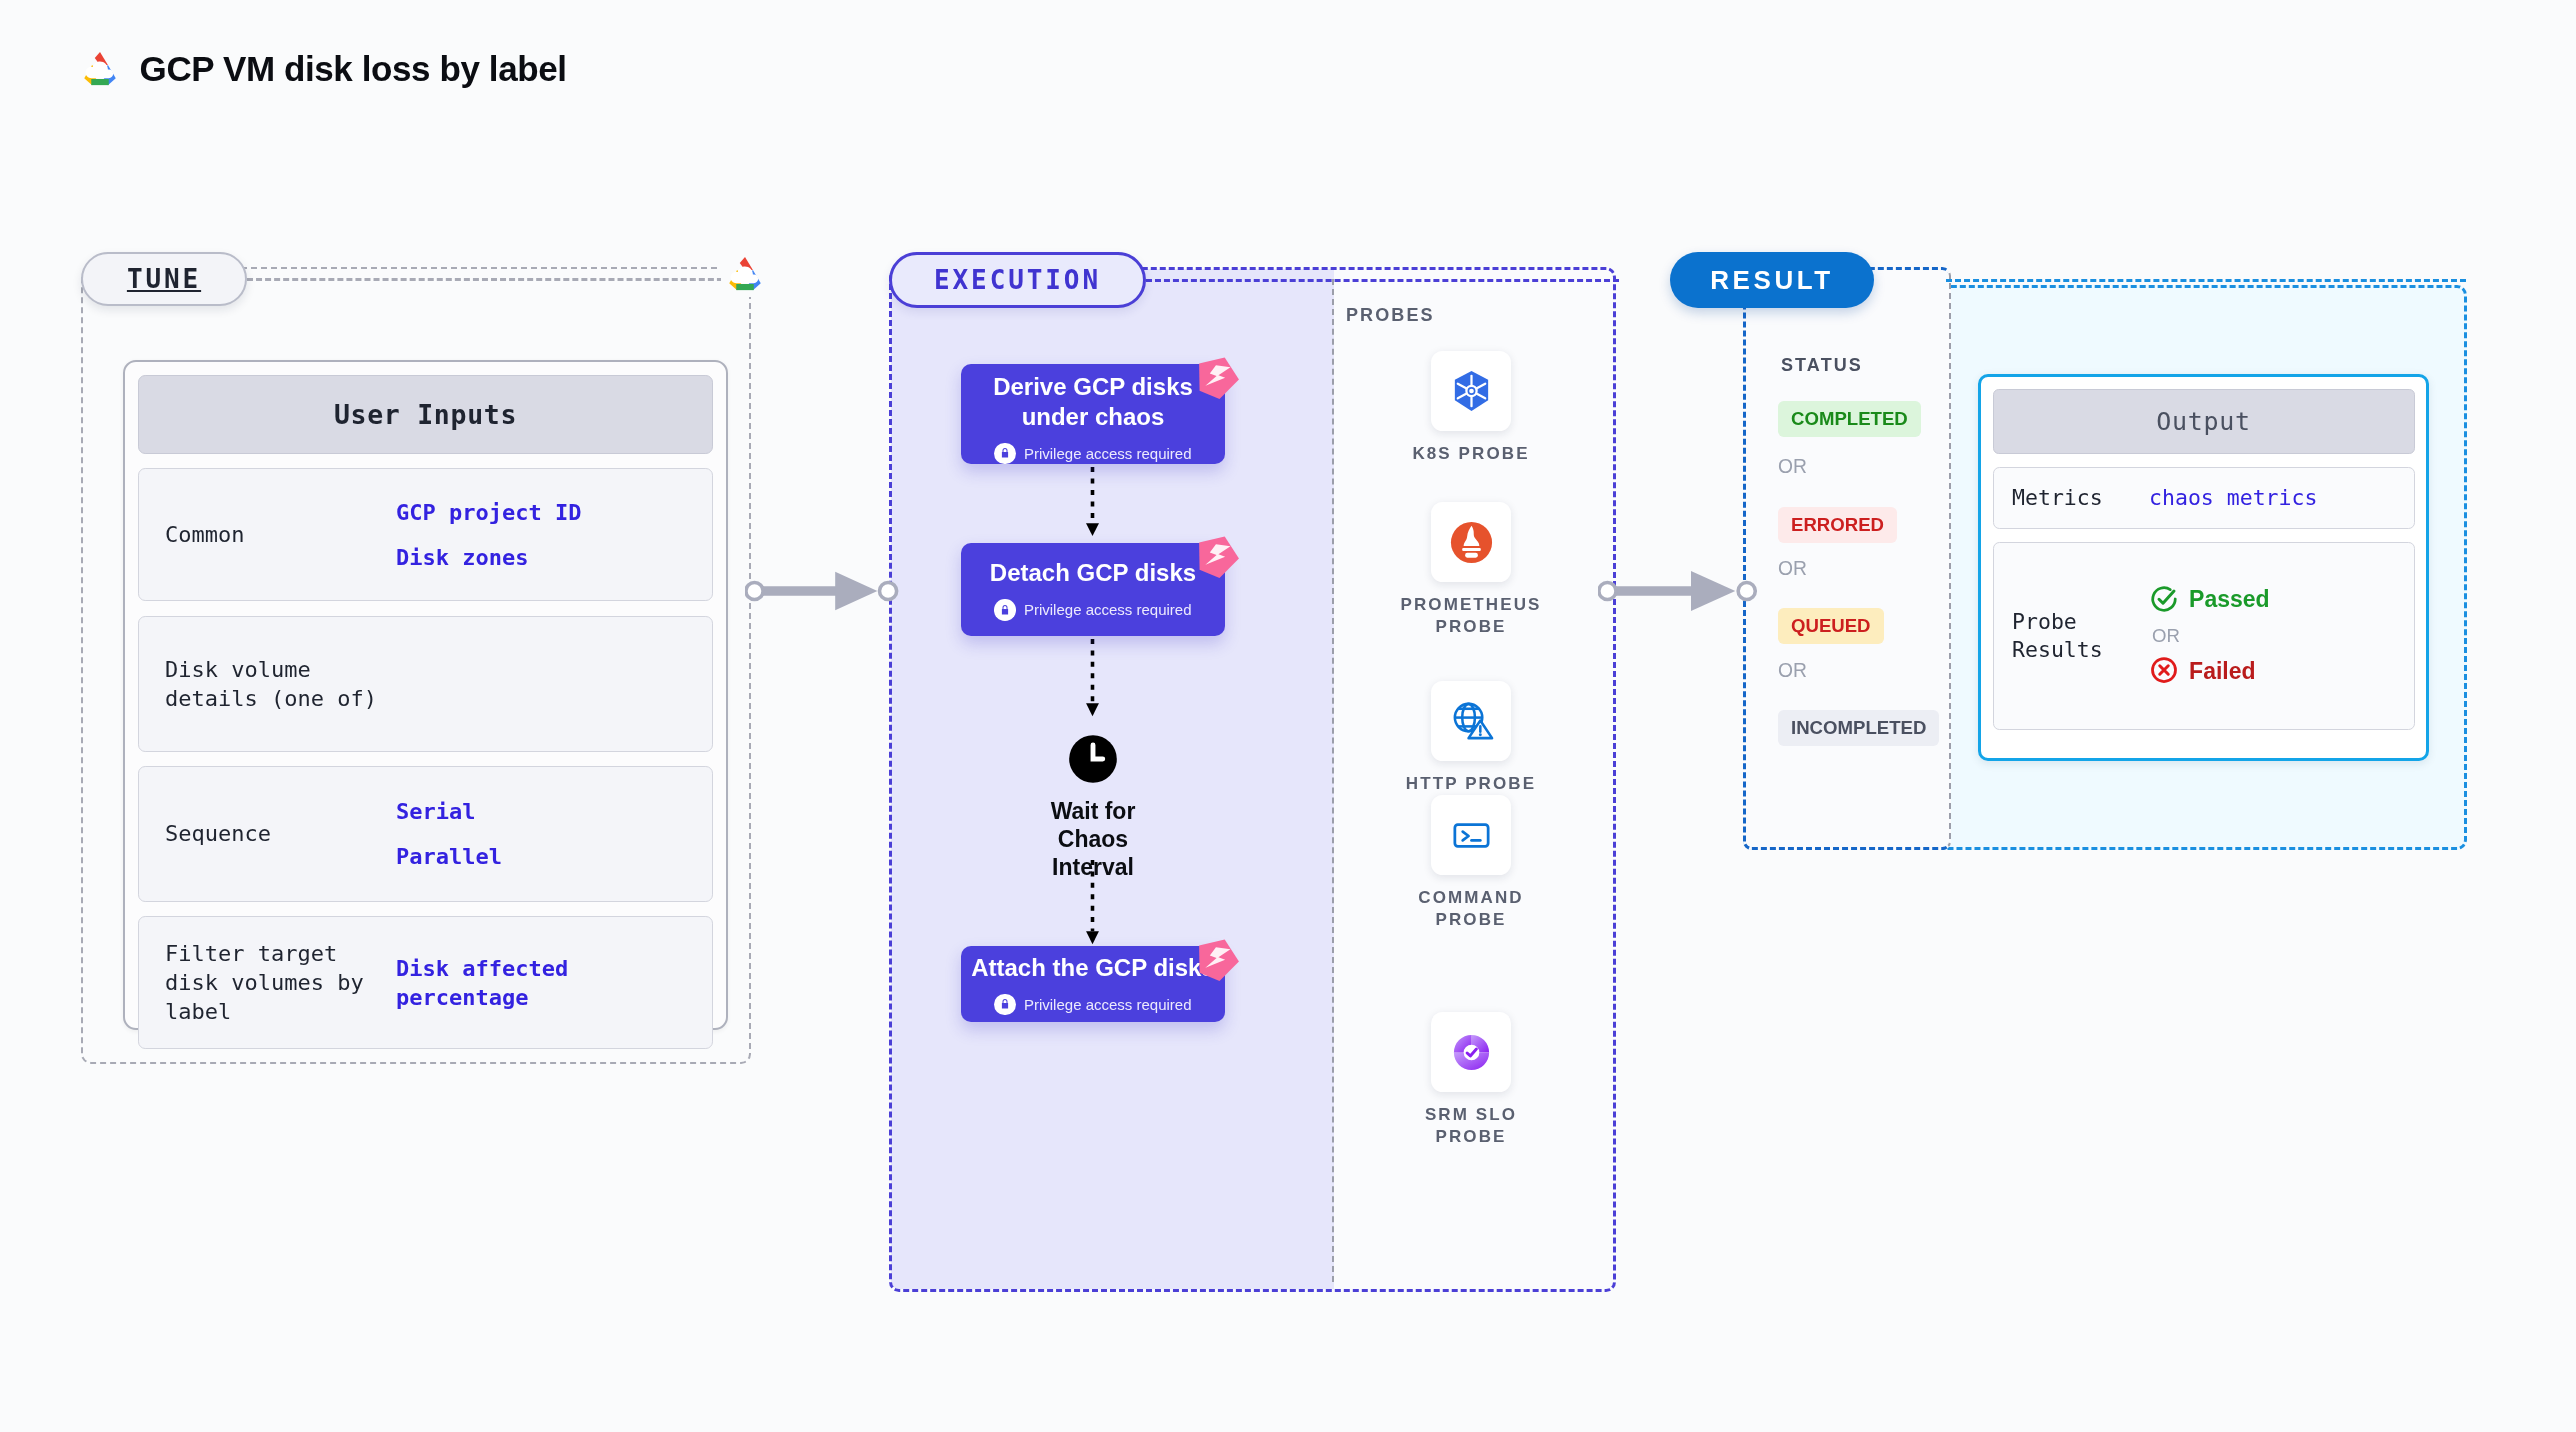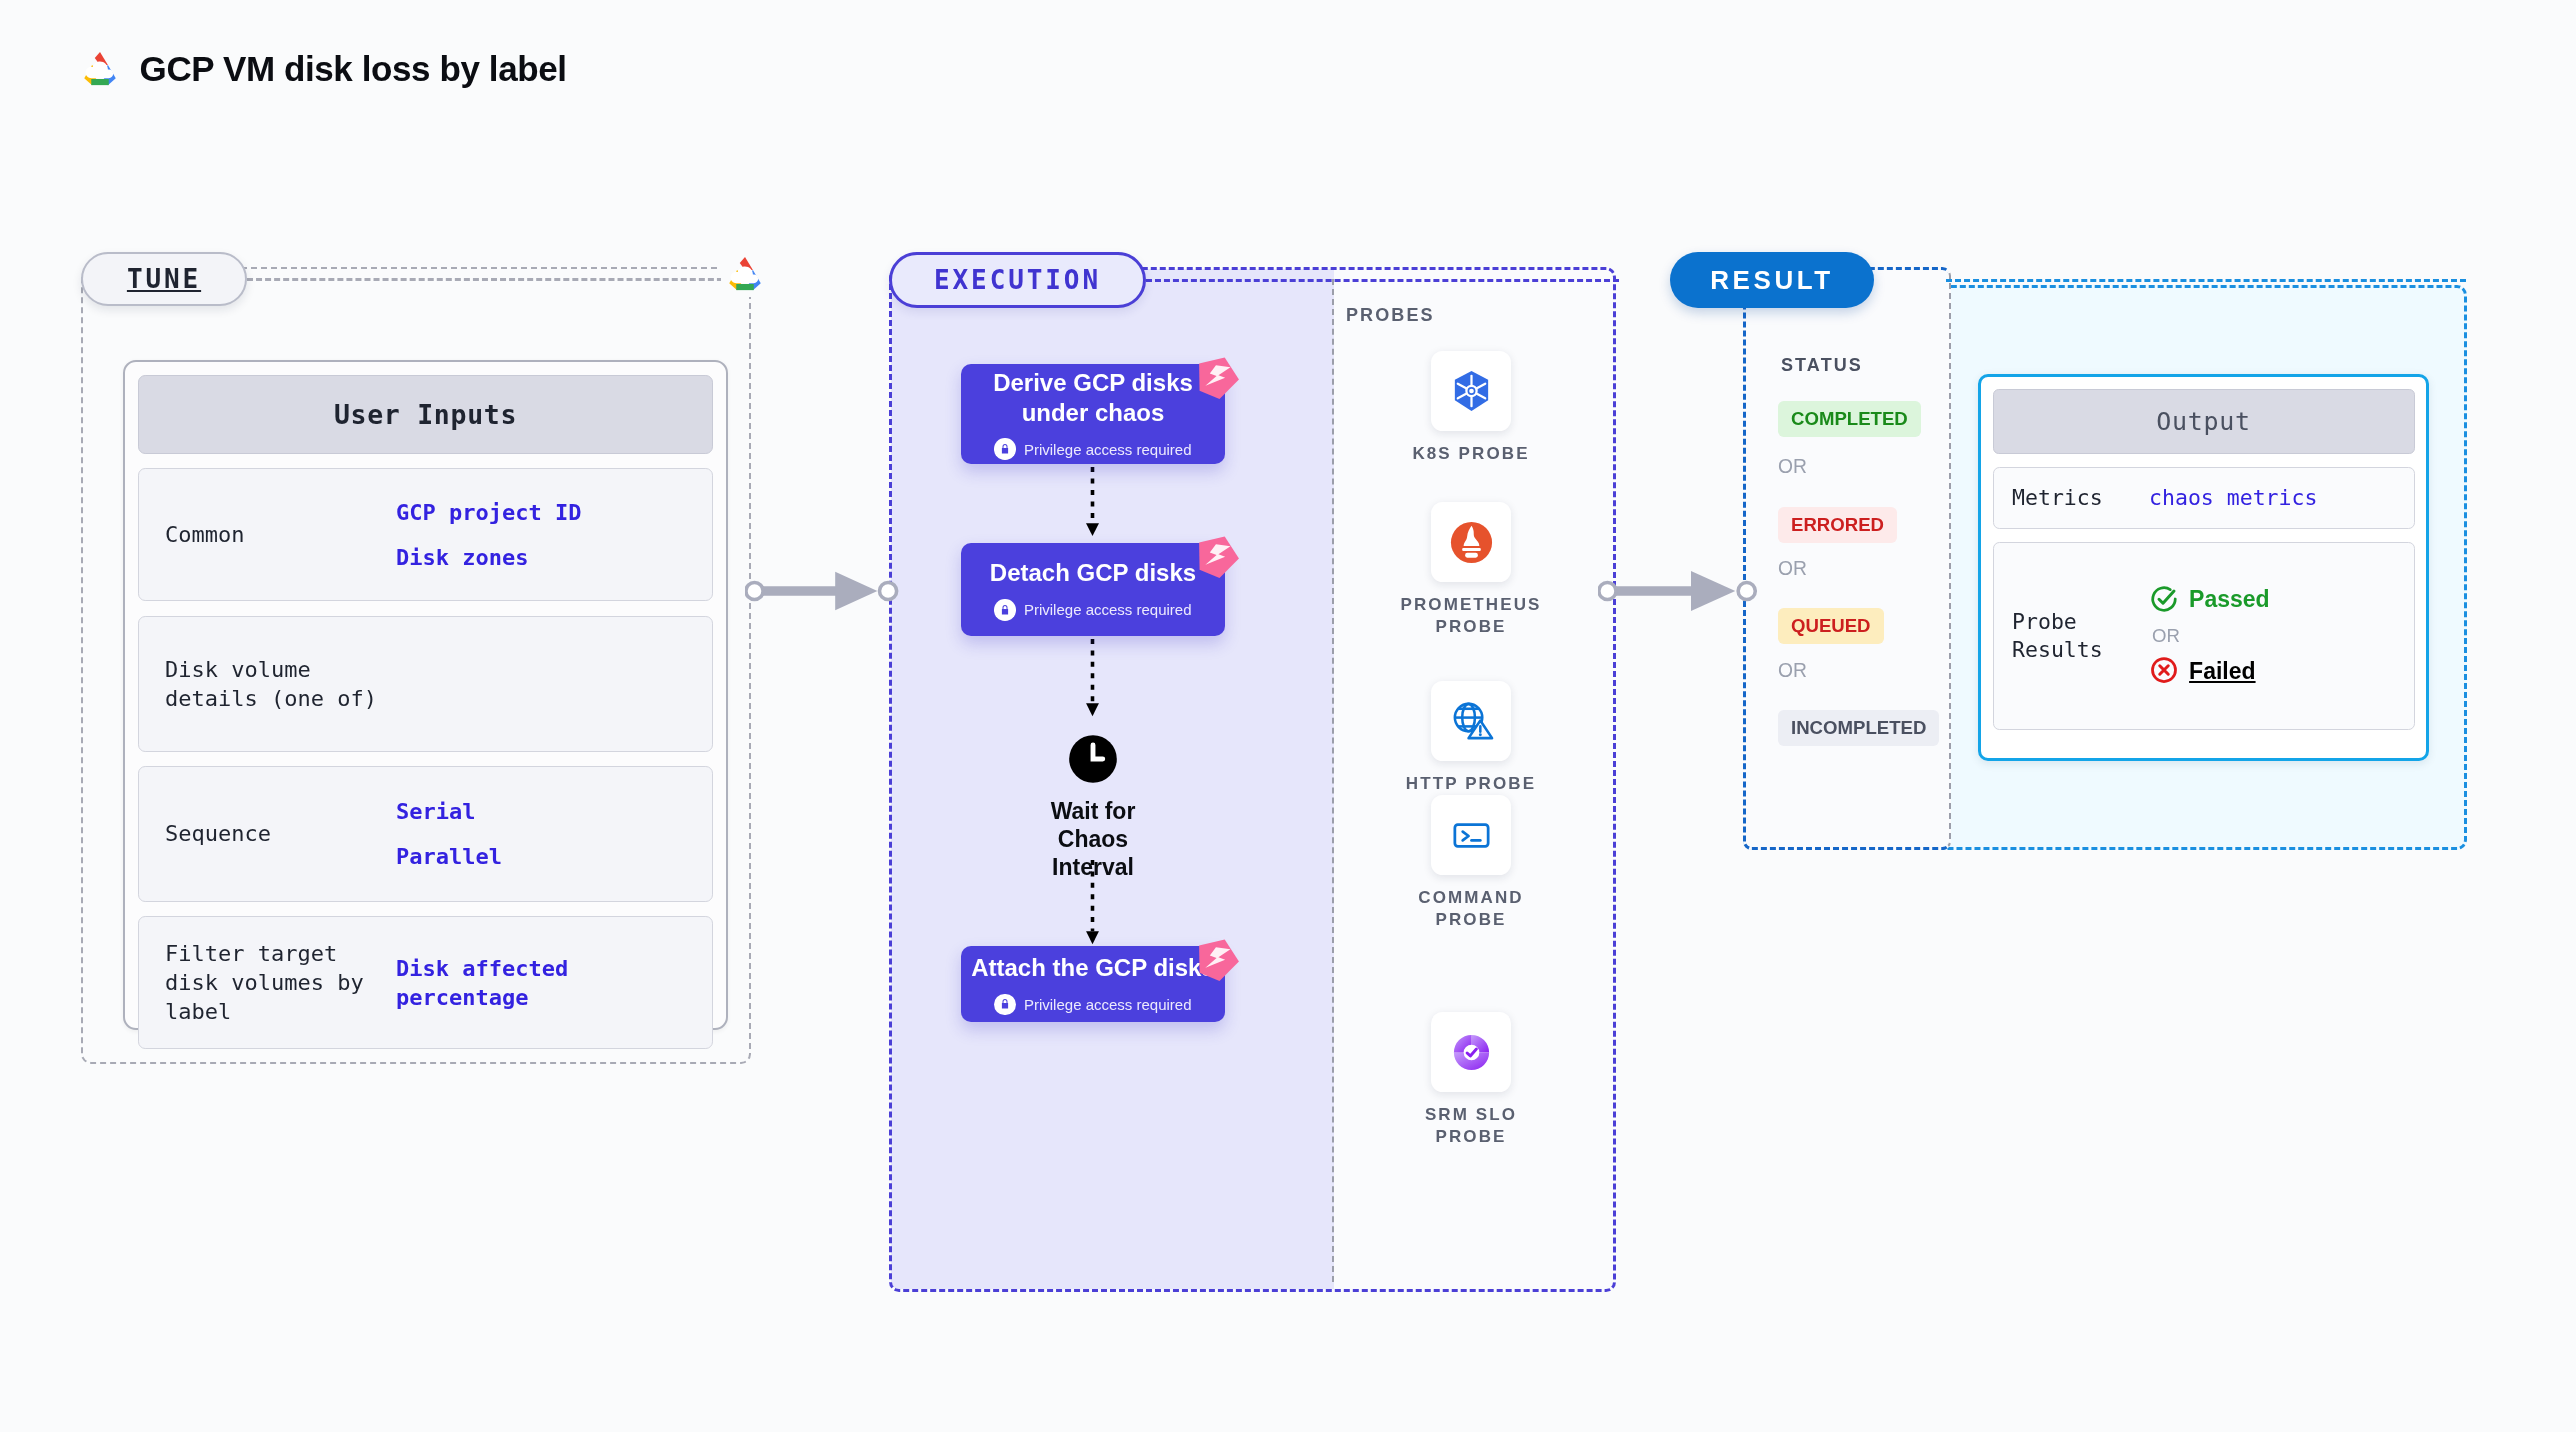--- a/index.html
+++ b/index.html
@@ -308,21 +308,21 @@
 
 <div id="exec-bg"></div>
 <div id="probes-bg"></div>
 <div id="probes-divider"></div>
 <div id="exec-dash-line"></div>
 <div class="panel" id="exec-outer"></div>
 <div id="exec-pill">
   <span>EXECUTION</span>
 </div>
 
-<div class="exec-node" style="left:961px;top:364px;width:264px;height:100px;">
+<div class="exec-node" style="left:961px;top:364px;width:264px;height:100px;justify-content:flex-end;">
   <div class="nt">Derive GCP disks under chaos</div>
   <div class="np">
     <span class="lockcircle">
       <svg width="12" height="12" viewBox="0 0 24 24">
           <path d="M7 10V7a5 5 0 0 1 10 0v3h1.2v11H5.8V10H7zm2 0h6V7a3 3 0 0 0-6 0v3z" fill="#4b40dd"></path>
         </svg>
     </span>
     <span class="pt">Privilege access required</span>
   </div>
 </div>
@@ -524,18 +524,18 @@
         <span class="pr-text" style="color:#1a9a2a;">Passed</span>
       </div>
       <div id="pr-or">OR</div>
       <div class="pr-line">
         <span>
           <svg width="30" height="30" viewBox="0 0 24 24">
             <circle cx="12" cy="12" r="9.2" fill="none" stroke="#e01b1b" stroke-width="2.2"></circle>
             <path d="M8.6 8.6 L15.4 15.4 M15.4 8.6 L8.6 15.4" stroke="#e01b1b" stroke-width="2.4" stroke-linecap="round"></path>
           </svg>
         </span>
-        <span class="pr-text" style="color:#000000;text-decoration:underline;">Failed</span>
+        <span class="pr-text" style="color:#b91c1c;">Failed</span>
       </div>
     </div>
   </div>
 </div>
 
 
 </body></html>

